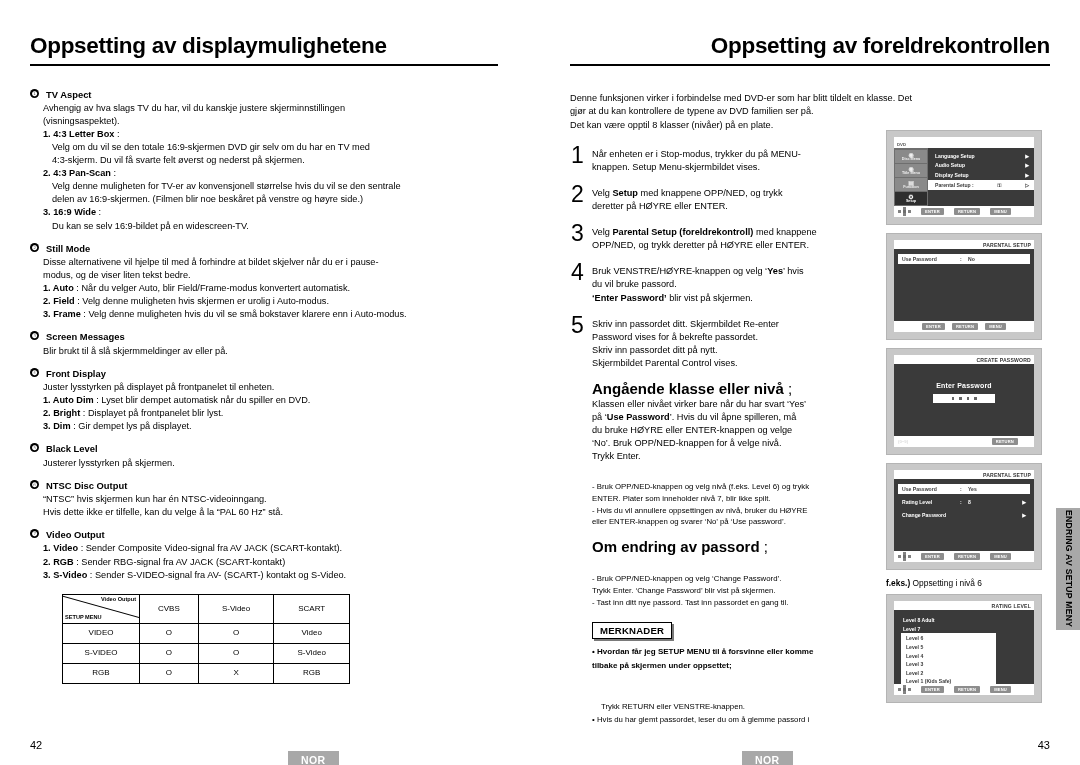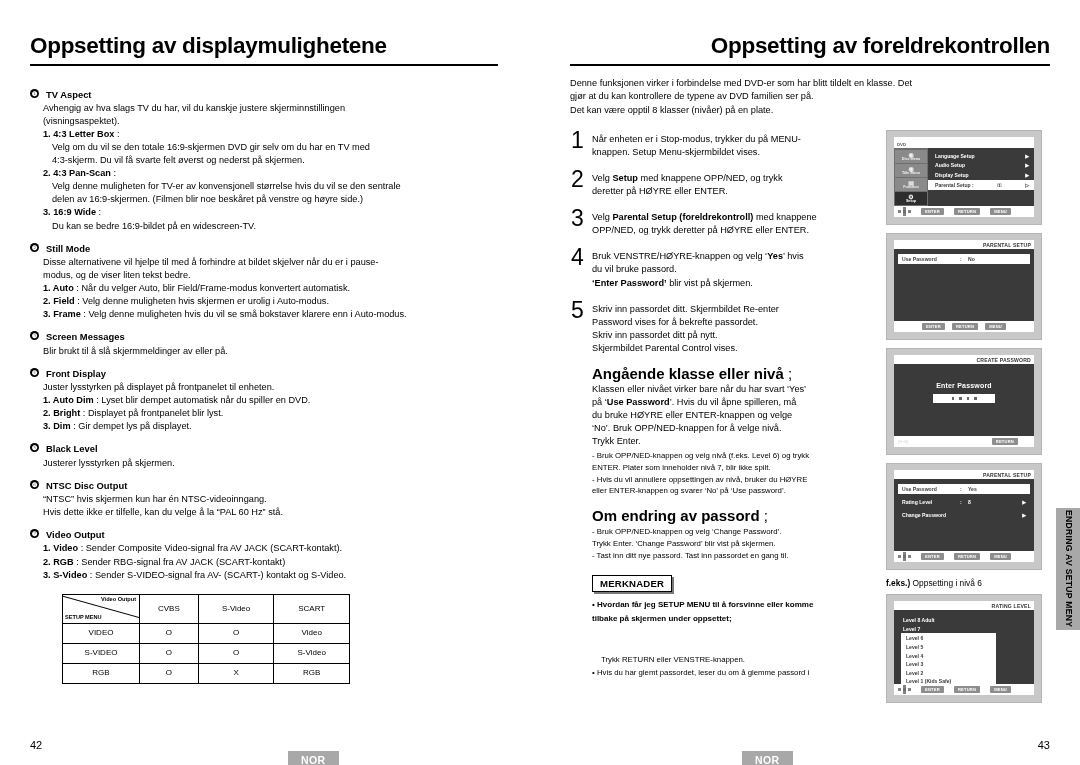--- a/index.html
+++ b/index.html
@@ -54,34 +54,34 @@
   }
   .vo-corner .vo-diag:after{
     content:"";position:absolute;left:-4%;top:0;width:115%;height:1px;
     background:#000;transform-origin:left center;transform:rotate(15.5deg);
   }
   .vo-corner .c-top{position:absolute;right:3px;top:1px;font-size:5.6px;font-weight:bold;}
   .vo-corner .c-bot{position:absolute;left:2px;bottom:1px;font-size:5.6px;font-weight:bold;}
   .vo-table tr.hdr td{height:22px;font-size:8px;}
 
   
-  .rc-intro{margin-top:11px;font-size:9.2px;line-height:1.5;width:470px;}
+  .rc-intro{margin-top:26px;font-size:9.2px;line-height:1.5;width:470px;}
   .rc-intro p{margin:0;}
 
   .steps{margin-top:12px;width:325px;}
   .step{display:flex;gap:7px;margin-bottom:10px;align-items:flex-start;}
   .step-num{font-size:23px;font-weight:normal;line-height:0.95;
             width:15px;flex:0 0 auto;text-align:center;}
   .step-txt{font-size:9.2px;line-height:1.42;padding-top:3px;}
   .step-txt b{font-weight:bold;}
 
   .sub-head{font-size:15px;font-weight:bold;margin-top:10px;margin-bottom:1px;}
   .sub-head span.thin{font-weight:normal;}
   .para{font-size:9.2px;line-height:1.42;}
-  .small-list{font-size:7.8px;line-height:1.38;margin-top:3px;}
+  .small-list{font-size:7.8px;line-height:1.38;margin-top:19px;}
   .small-list .li{padding-left:7px;text-indent:-7px;margin-bottom:1px;}
 
   .merknader-wrap{margin-top:12px;width:330px;}
   .merknader-badge{
     display:inline-block;border:1.6px solid #000;padding:2px 7px 2px 7px;
     font-size:9.6px;font-weight:bold;letter-spacing:0.2px;
     box-shadow:2px 2px 0 #7a7a7a;
   }
   .merknader-body{margin-top:7px;font-size:7.8px;line-height:1.45;}
   .mk-li{padding-left:8px;text-indent:-8px;margin-bottom:2px;}
@@ -207,21 +207,21 @@
         <div class="item-body">
           <p>Avhengig av hva slags TV du har, vil du kanskje justere skjerminnstillingen</p>
           <p>(visningsaspektet).</p>
           <p class="sub"><b>1. 4:3 Letter Box</b><span> :</span></p>
           <p class="sub-line">Velg om du vil se den totale 16:9-skjermen DVD gir selv om du har en TV med</p>
           <p class="sub-line">4:3-skjerm. Du vil få svarte felt øverst og nederst på skjermen.</p>
           <p class="sub"><b>2. 4:3 Pan-Scan</b><span> :</span></p>
           <p class="sub-line">Velg denne muligheten for TV-er av konvensjonell størrelse hvis du vil se den sentrale</p>
           <p class="sub-line">delen av 16:9-skjermen. (Filmen blir noe beskåret på venstre og høyre side.)</p>
           <p class="sub"><b>3. 16:9 Wide</b><span> :</span></p>
-          <p class="sub-line">Du kan se bedre 16:9-bildet på en widescreen-TV.</p>
+          <p class="sub-line">Du kan se selv 16:9-bildet på en widescreen-TV.</p>
         </div>
       </div>
 
       <div class="item">
         <div class="item-head">
           <span class="bullet-num">❷</span>
           <span>Still Mode</span>
         </div>
         <div class="item-body">
           <p>Disse alternativene vil hjelpe til med å forhindre at bildet skjelver når du er i pause-</p>

